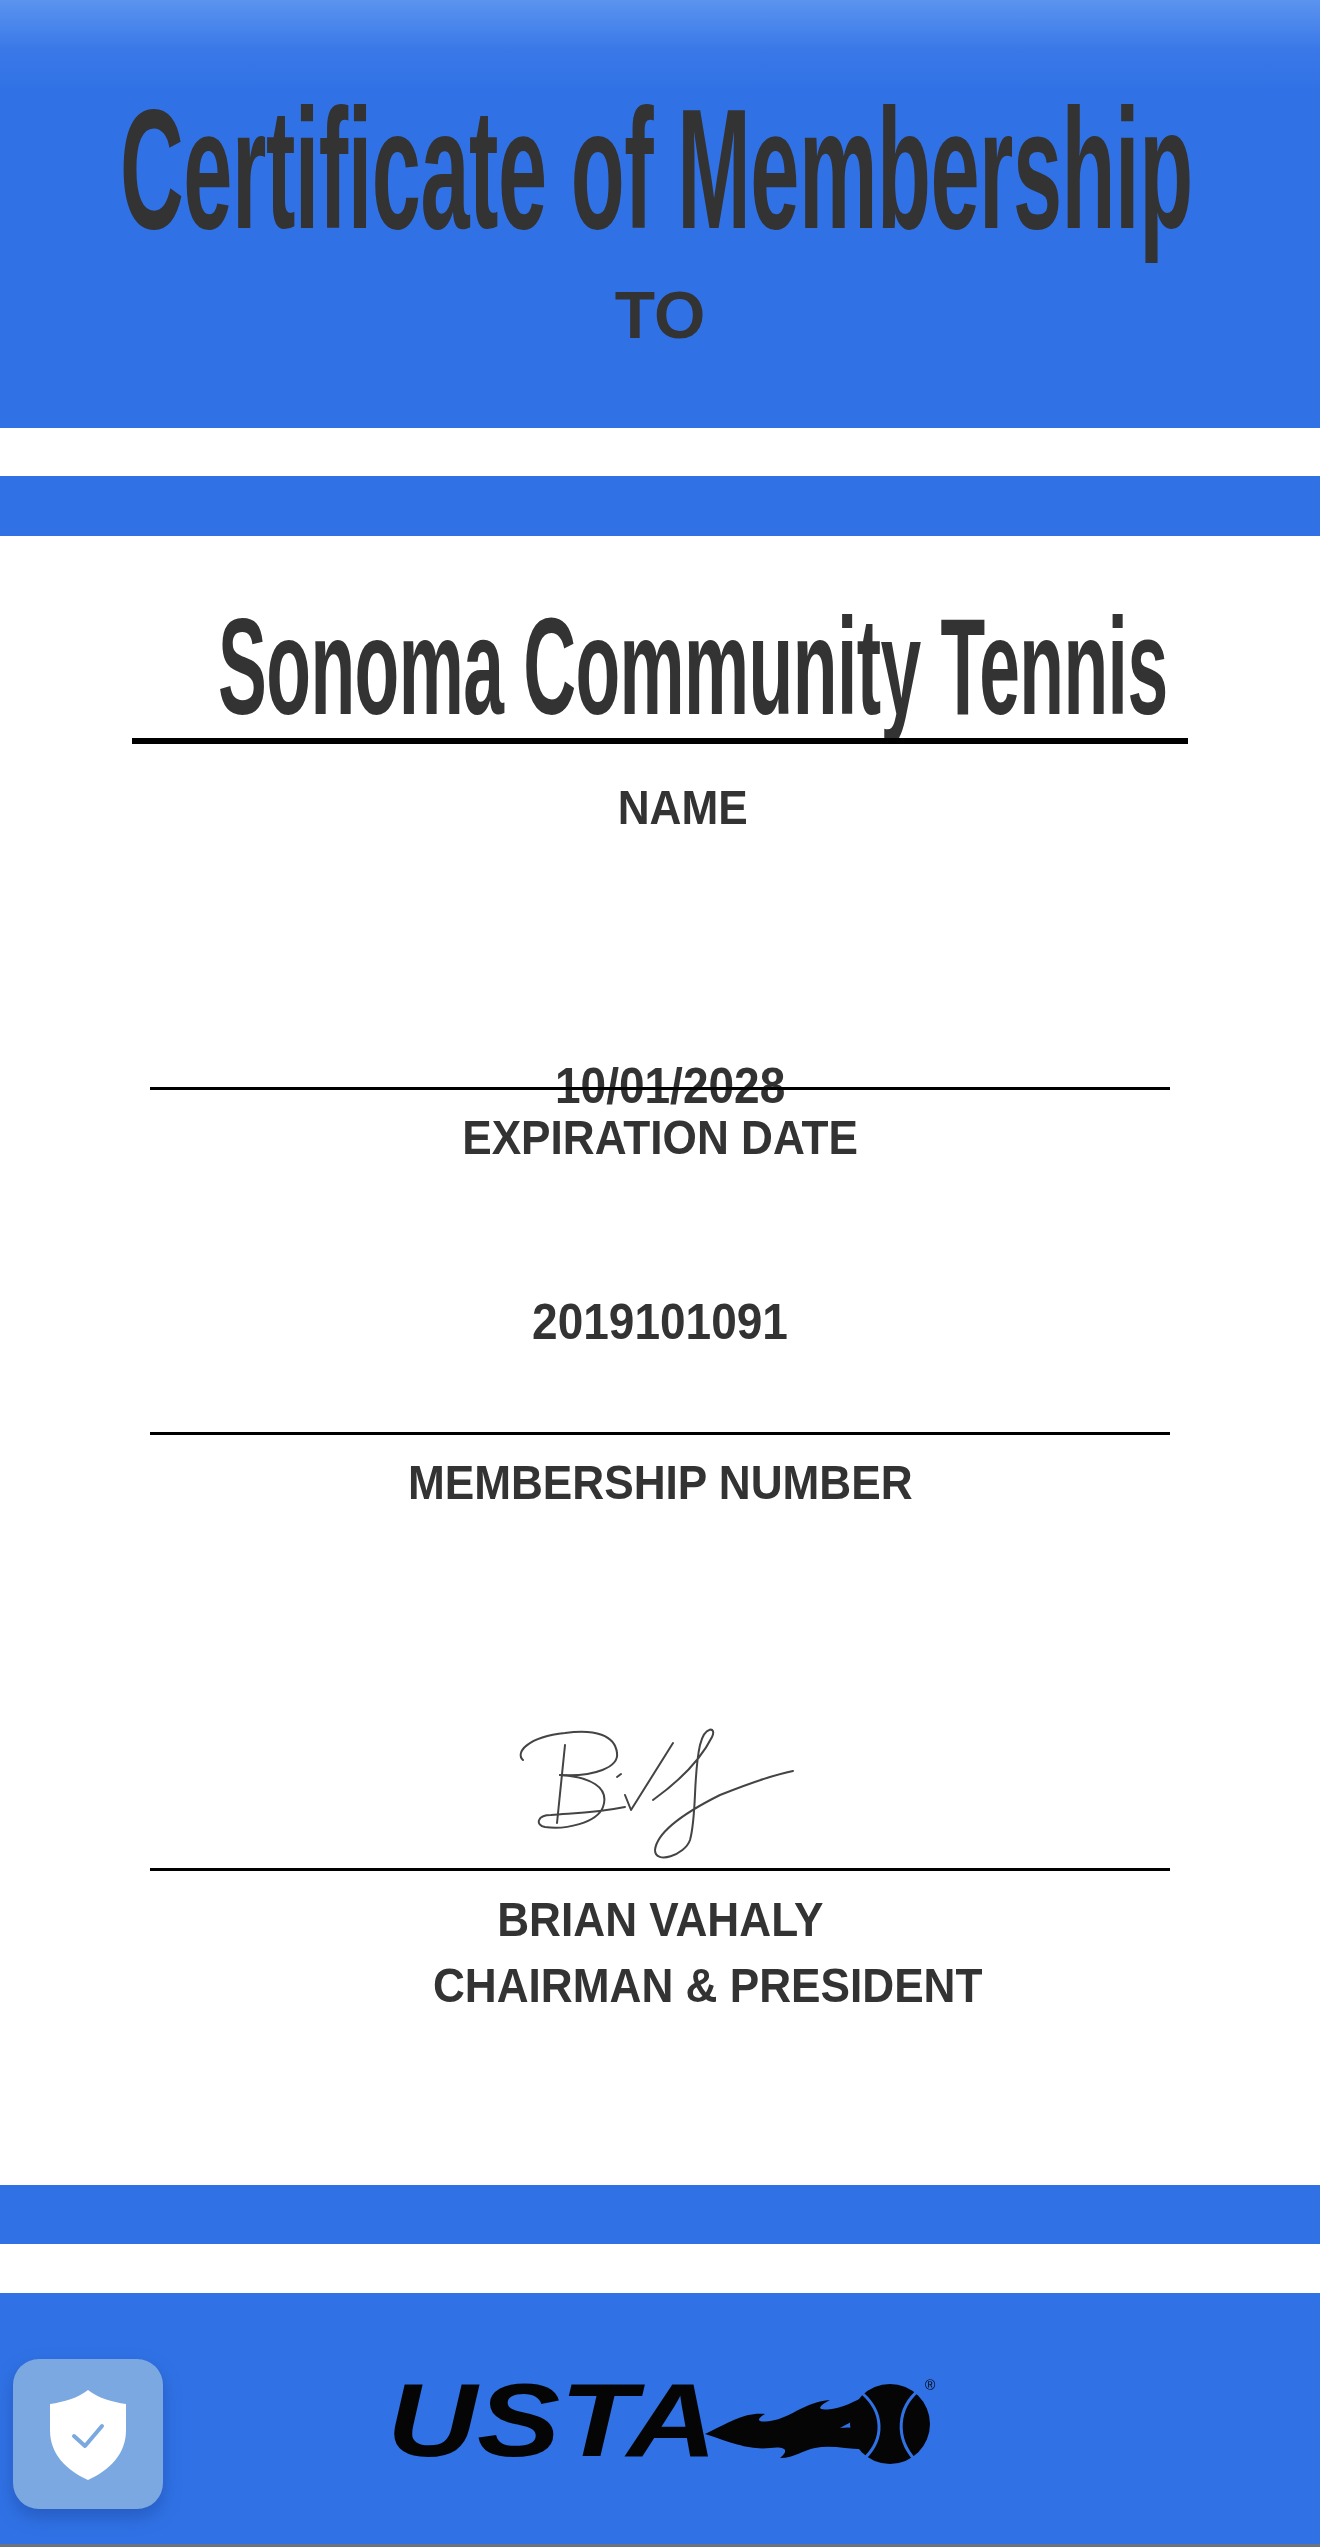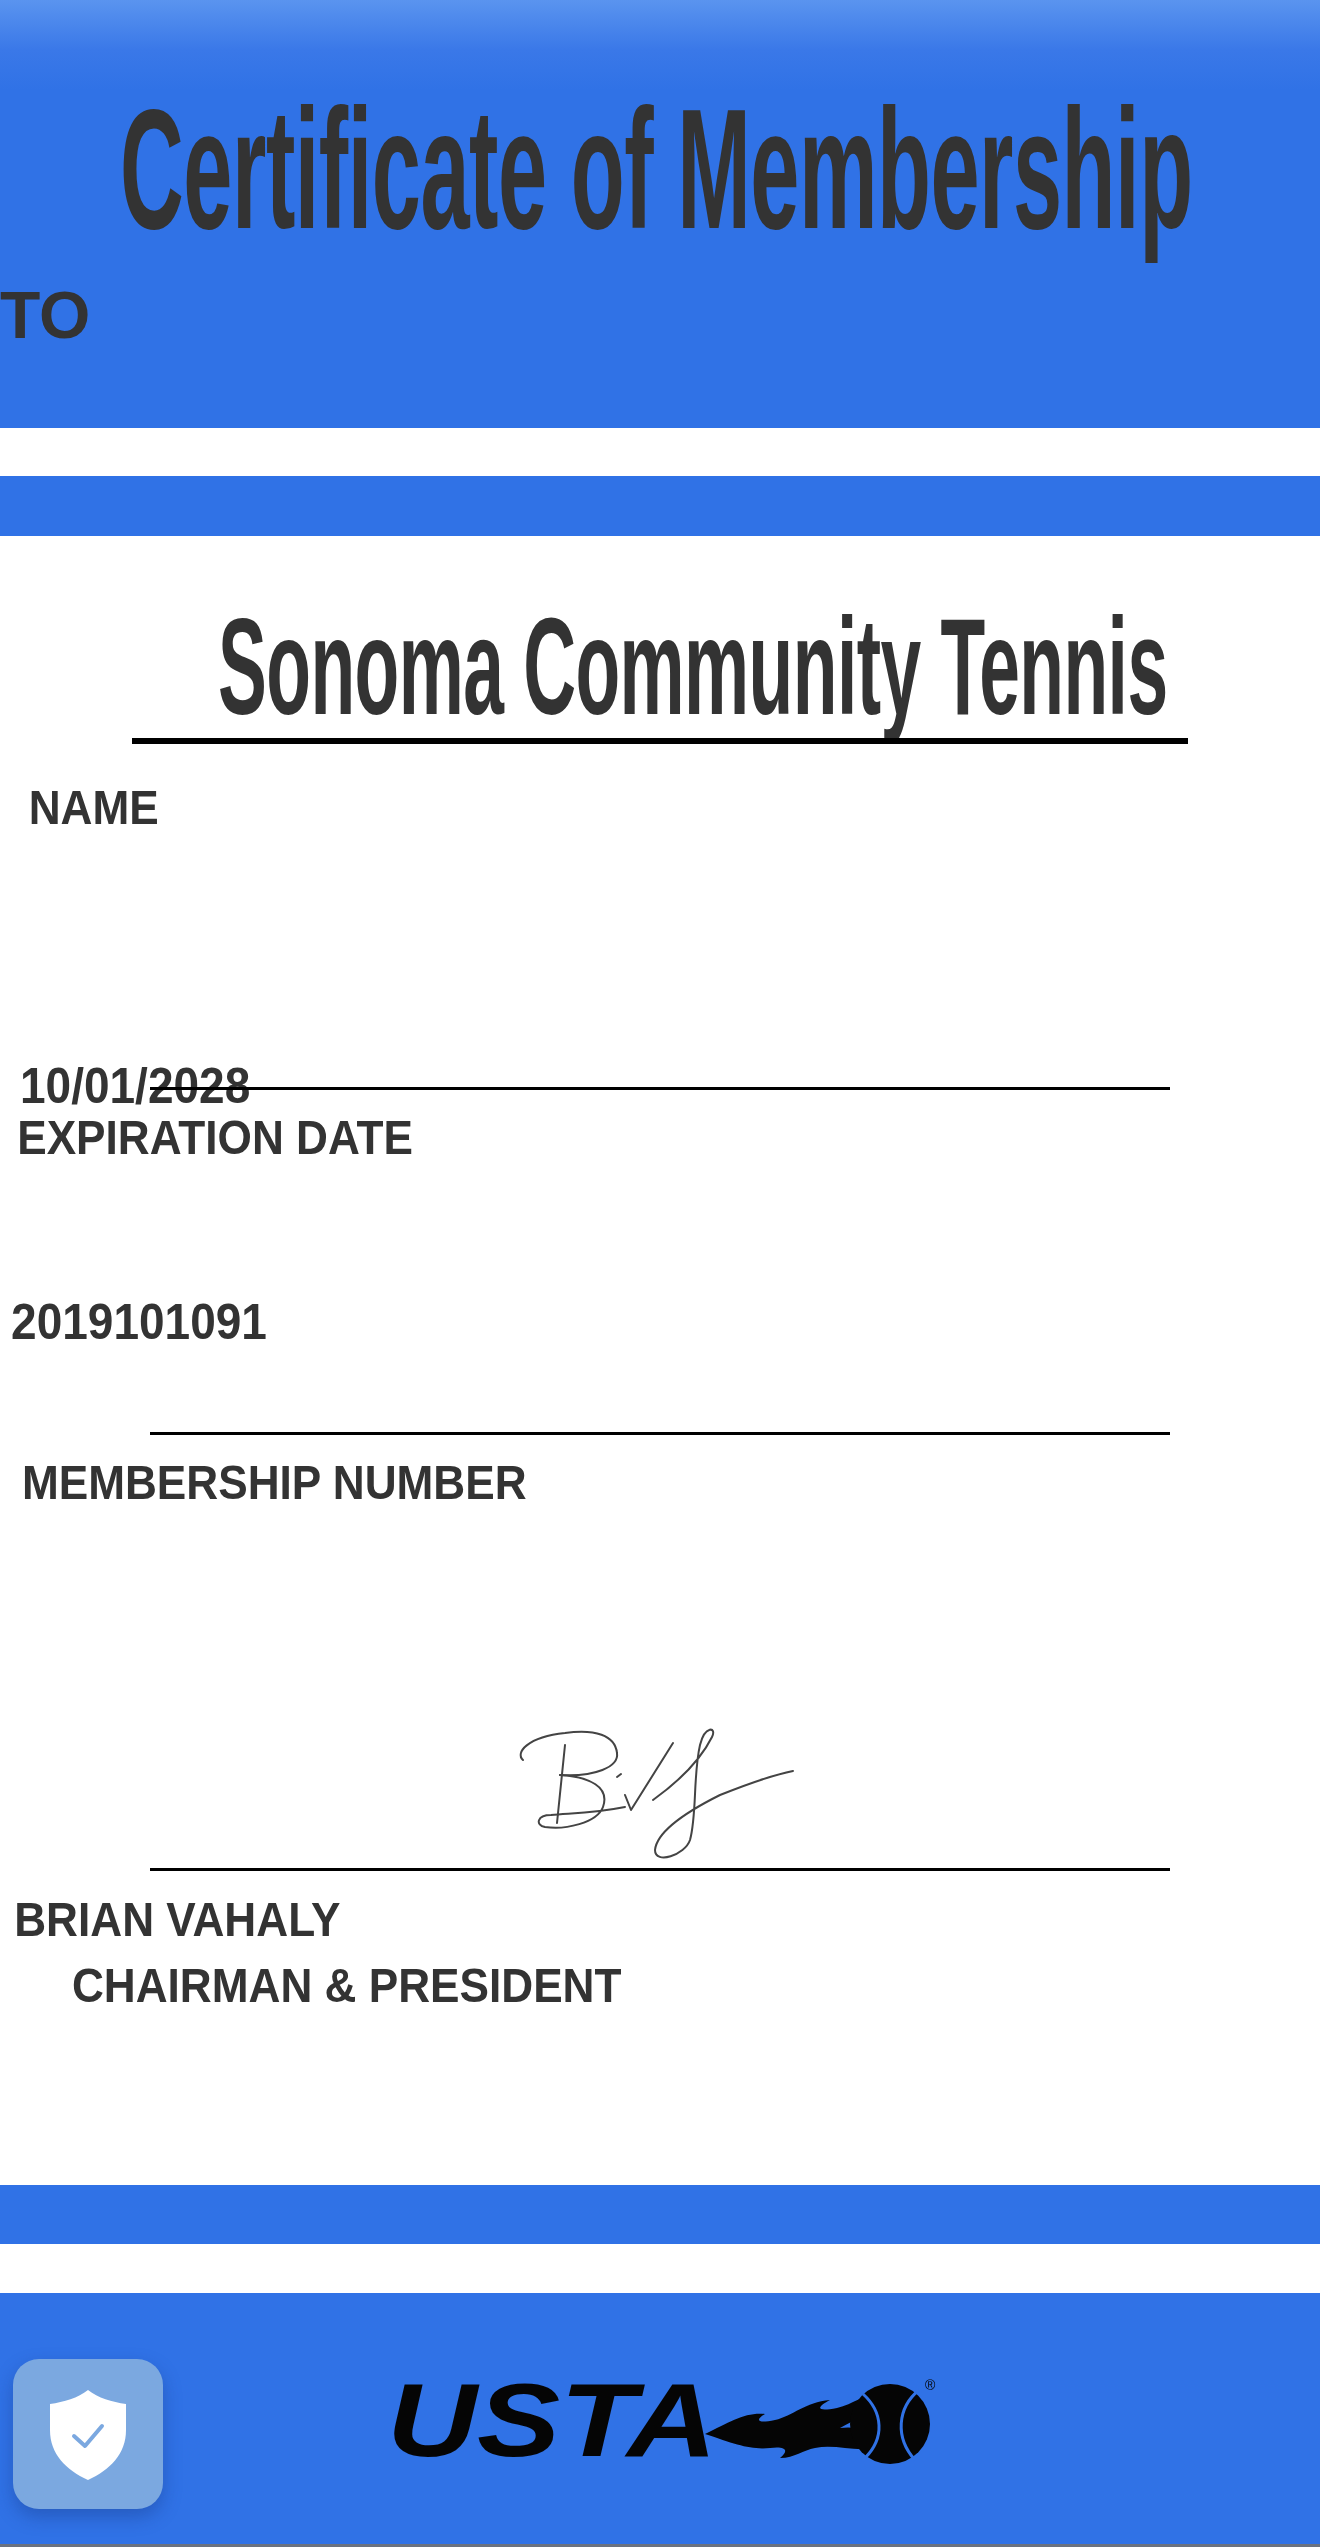--- a/index.html
+++ b/index.html
@@ -12,21 +12,21 @@
     .abs { position: absolute; }
     .header {
       left: 0; top: 0; width: 1320px; height: 428px;
       background: linear-gradient(180deg, #5a94ef 0px, #3a78e8 50px, #3072e6 90px, #3072e6 100%);
     }
     .band { left: 0; width: 1320px; background: #3072e6; }
     .footer {
       left: 0; top: 2293px; width: 1320px; height: 251px;
       background: #3072e6; border-bottom: 3px solid #6b7280;
     }
-    .center-text { left: 0; width: 1320px; white-space: nowrap; }
+    .center-text { left: 0; width: 1320px; text-align: center; white-space: nowrap; }
     .condensed-wrap { left: 0; width: 1312px; display: flex; justify-content: center; }
     .condensed {
       font-family: "Liberation Sans", "DejaVu Sans", sans-serif;
       font-weight: bold; color: #333333; white-space: nowrap;
       transform-origin: center center;
       letter-spacing: -1px;
     }
     .title {
       top: 84px; font-size: 170px; line-height: 170px;
       transform: scaleX(0.52);

